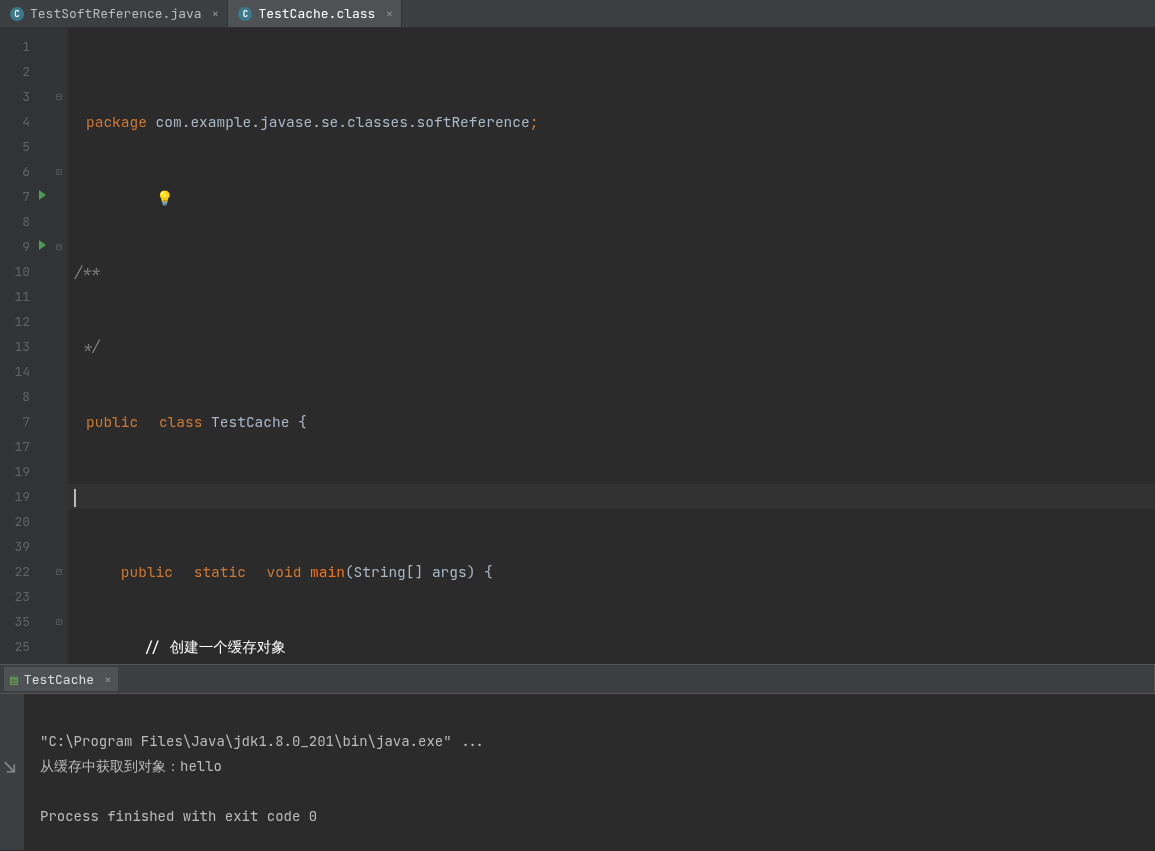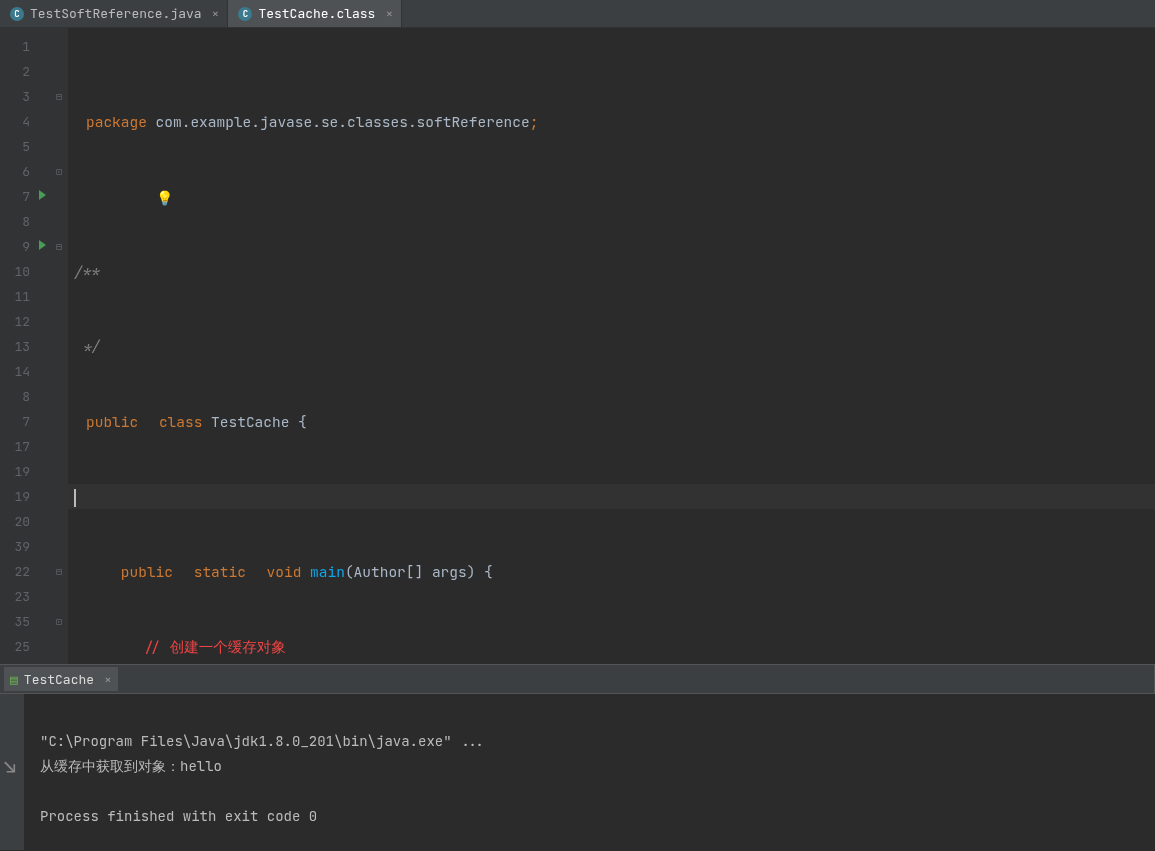--- a/index.html
+++ b/index.html
@@ -72,22 +72,22 @@
   white-space: pre;
   font-size: 14.5px;
 }
 .code .line { height: 25px; padding-left: 6px; }
 .cursor-line { background: #323232; }
 .caret {
   display:inline-block; width:1.5px; height:18px;
   background:#bbb; vertical-align:middle;
 }
 .kw { color: #cc7832; margin-left: 12px; }
-.fn { color: #0ea5e9; }
-.cmt { color: #ef4444; }
+.fn { color: #f97316; }
+.cmt { color: #ffffff; }
 .doc { color: #808080; font-style: italic; }
 .tag { color: #629755; font-style: italic; text-decoration: underline; background: #384c38; }
 .ann { color: #808080; font-style: italic; }
 .semi { color: #cc7832; }
 .bulb { position:absolute; left:88px; top:158px; font-size:14px; }
 .runbar {
   display: flex; align-items: center;
   height: 30px; background: #3c3f41;
   border-top: 1px solid #555; border-bottom: 1px solid #555;
 }
@@ -187,21 +187,21 @@
       <div></div>
   </div>
   <div class="code">
     <span class="bulb">💡</span>
     <div class="line"><span class="kw">package</span><span> com.example.javase.se.classes.softReference</span><span class="semi">;</span></div>
     <div class="line"></div>
     <div class="line"><span class="doc">/**</span></div>
     <div class="line"><span class="doc"> */</span></div>
     <div class="line"><span class="kw">public</span><span class="kw"> class</span><span> TestCache </span>{</div>
     <div class="line cursor-line"><span class="caret"></span></div>
-    <div class="line">    <span class="kw">public</span><span class="kw"> static</span><span class="kw"> void</span><span class="fn"> main</span><span>(Author[] args) {</span></div>
+    <div class="line">    <span class="kw">public</span><span class="kw"> static</span><span class="kw"> void</span><span class="fn"> main</span><span>(String[] args) {</span></div>
     <div class="line">        <span class="cmt">// 创建一个缓存对象</span></div>
     
     
     
     
     
     
     
     
     

